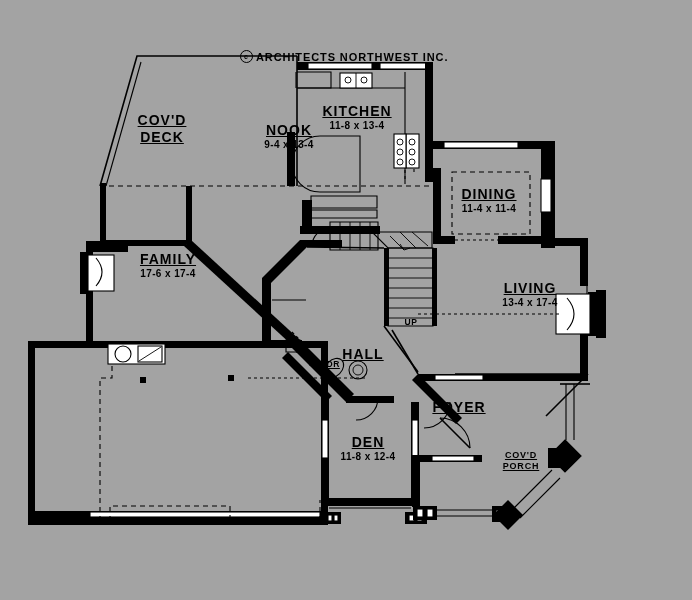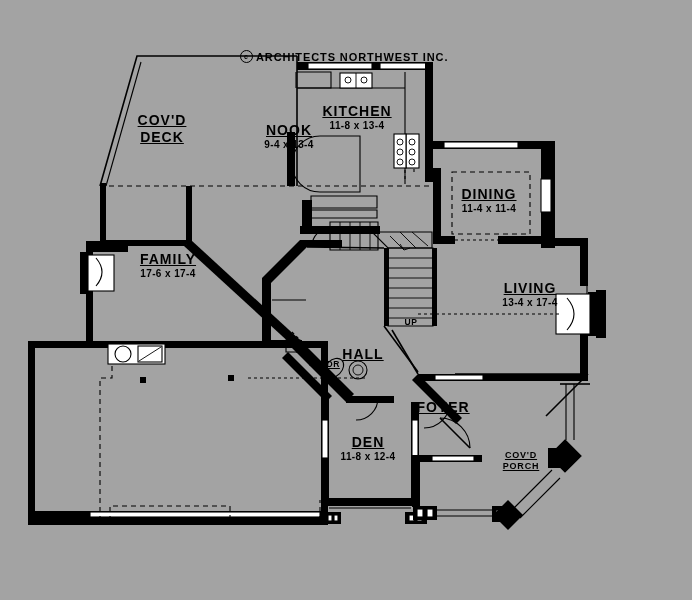--- a/index.html
+++ b/index.html
@@ -353,21 +353,21 @@
 
   <div class="lbl" style="left:368px; top:434px;">
     <span class="nm">DEN</span>
     <span class="dim">11-8 x 12-4</span>
   </div>
 
   <div class="lbl" style="left:363px; top:314px;margin-top:32px;">
     <span class="nm">HALL</span>
   </div>
 
-  <div class="lbl" style="left:443px; top:399px;">
+  <div class="lbl" style="left:459px; top:399px;">
     <span class="nm">FOYER</span>
   </div>
 
   <div class="lbl small" style="left:521px; top:450px;">
     <span class="nm">COV'D</span>
     <span class="nm">PORCH</span>
   </div>
 
   <div class="lbl tiny" style="left:330px; top:359px;">
     <span class="nm">PDR</span>

